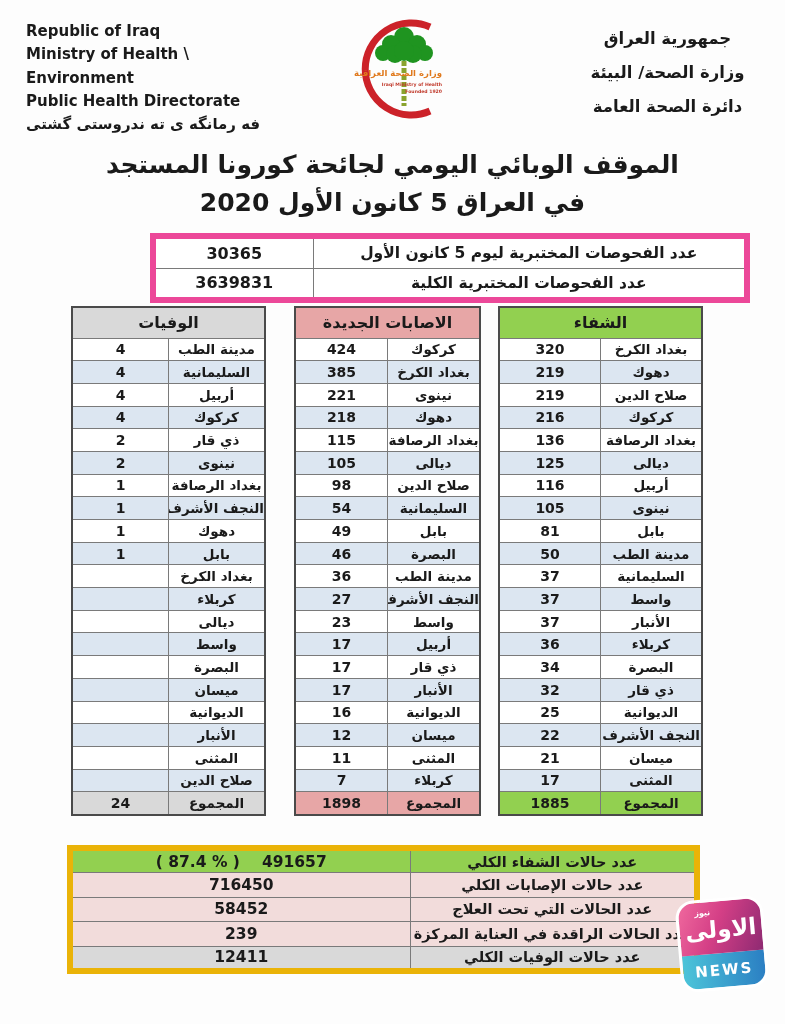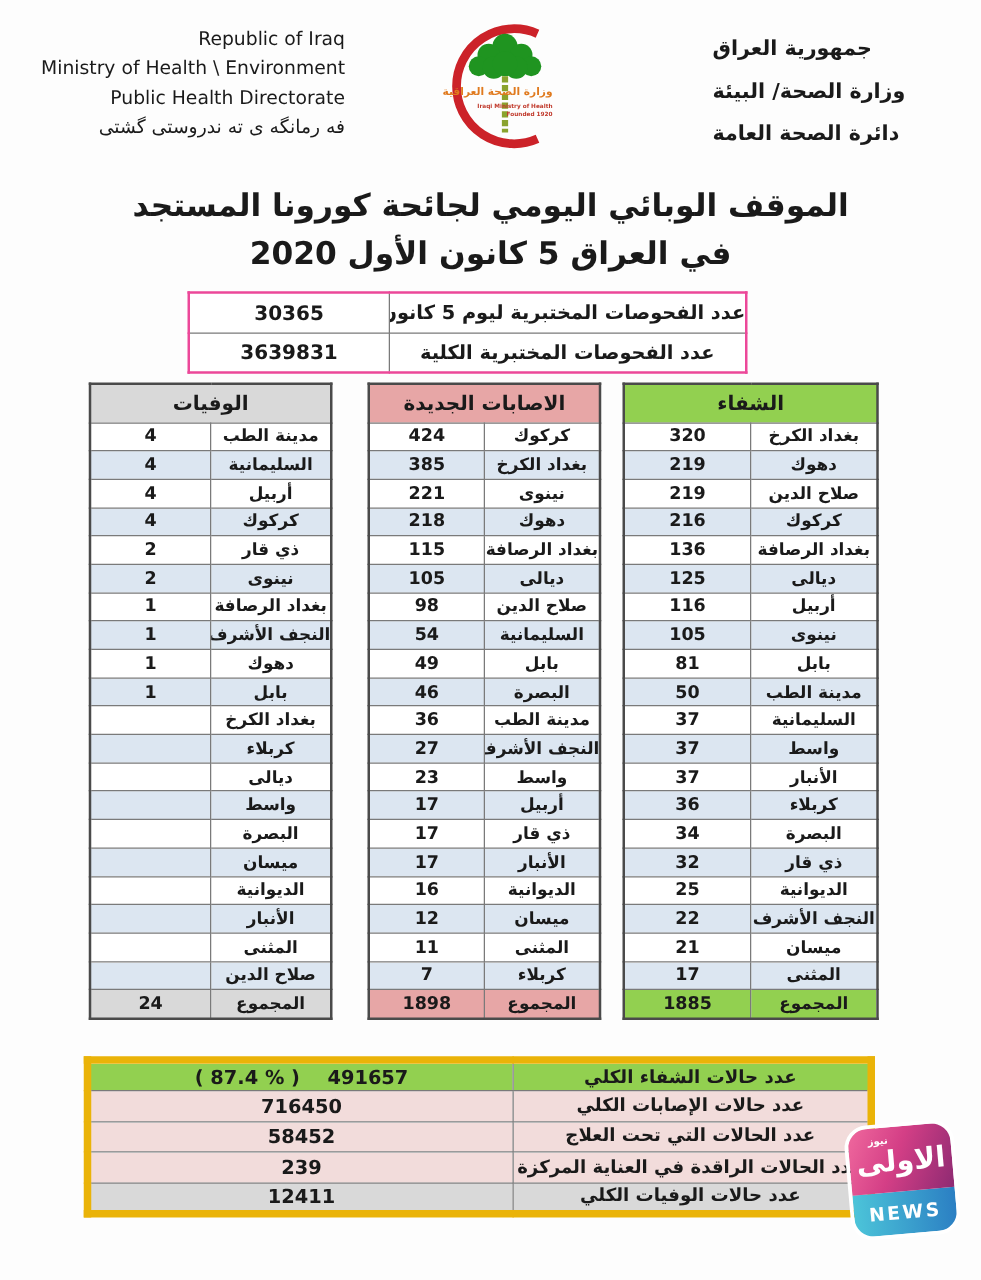--- a/index.html
+++ b/index.html
@@ -5,45 +5,45 @@
   * { margin:0; padding:0; box-sizing:border-box; }
   body { background:#e9e9e9; font-family:"DejaVu Sans", sans-serif; }
   #page {
     position:relative; width:785px; height:1024px; margin:0 auto;
     background:#fdfdfd; color:#1a1a1a; overflow:hidden;
   }
 
   
   #english-block {
     position:absolute; left:26px; top:20px; width:250px;
-    text-align:right; font-weight:normal; font-size:15px; line-height:1.55;
+    text-align:left; font-weight:bold; font-size:15px; line-height:1.55;
   }
   #arabic-block {
     position:absolute; right:20px; top:22px; width:195px;
-    text-align:left; font-weight:bold; font-size:16.5px; line-height:2.05;
+    text-align:center; font-weight:bold; font-size:16.5px; line-height:2.05;
     direction:rtl;
   }
   #ministry-logo { position:absolute; left:346px; top:6px; width:128px; height:130px; }
 
   
   #title {
     position:absolute; top:146px; left:0; right:0;
     text-align:center; font-weight:bold; font-size:25px; line-height:1.5;
     direction:rtl;
   }
 
   
   table { border-collapse:collapse; table-layout:fixed; background:#fff; }
   td { border:1px solid #7a7a7a; overflow:hidden; white-space:nowrap; }
   .val { text-align:center; font-weight:bold; font-size:14px; }
   .lbl { text-align:center; font-weight:bold; font-size:13.5px; direction:rtl; }
   tr.alt td { background:#dce6f1; }
 
   
-  #tests-table { position:absolute; left:150px; top:233px; width:448px; border:2px solid #ec4899; }
+  #tests-table { position:absolute; left:150px; top:233px; width:600px; border:6px solid #ec4899; }
   #tests-table td { height:32px; }
   #tests-table .val { width:160px; font-size:16px; }
   #tests-table .lbl { font-size:15.5px; }
 
   
   .gov-table { position:absolute; top:306px; border:2px solid #4a4a4a; }
   .gov-table th {
     border:1px solid #7a7a7a; height:31px; font-size:16px; font-weight:bold; direction:rtl;
   }
   .gov-table td { height:22.7px; }

